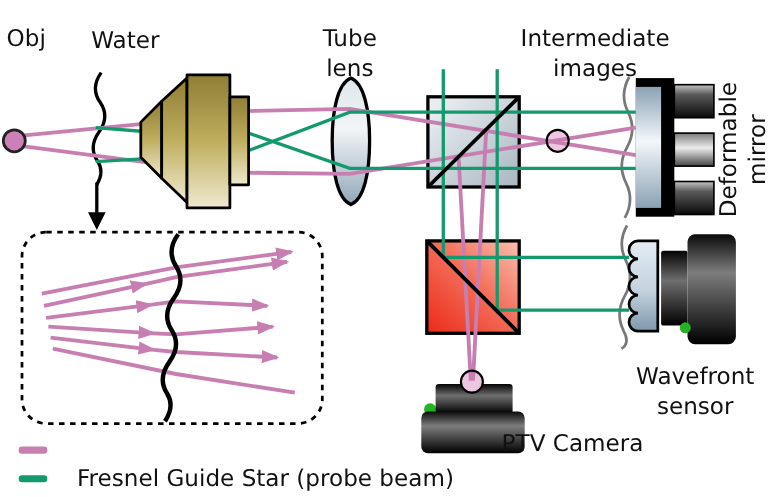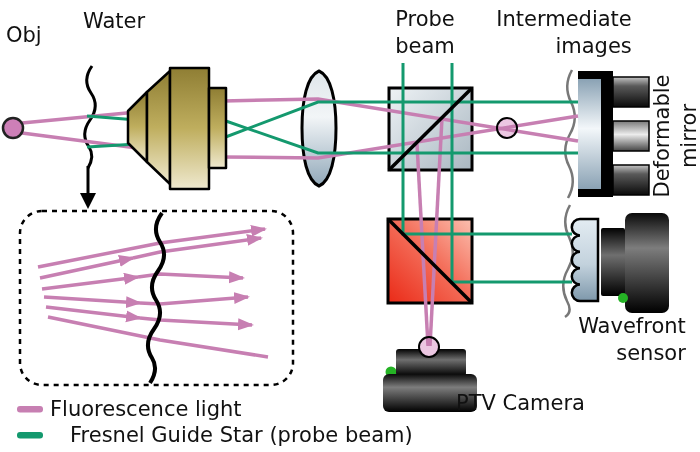--- a/index.html
+++ b/index.html
@@ -1,20 +1,20 @@
 <!DOCTYPE html>
 <html><head>
 <meta charset="utf-8">
 <style>
   html,body{margin:0;padding:0;background:#fff;}
   .stage{position:relative;width:700px;height:452px;background:#fff;overflow:hidden;
          font-family:"DejaVu Sans","Liberation Sans",sans-serif;color:#111;}
   .stage svg.diagram{position:absolute;left:0;top:0;}
   .lbl{position:absolute;font-size:21px;line-height:1.3;white-space:nowrap;color:#111;}
-  .lbl.center{transform:translateX(-50%);text-align:right;}
+  .lbl.center{transform:translateX(-50%);text-align:center;margin-top:16px;}
   .lbl span{display:block;}
   .lbl.rot{transform:translate(-50%,-50%) rotate(-90deg);text-align:center;}
 </style>
 </head>
 <body>
 
 <div class="stage">
 
 <svg class="diagram" width="700" height="452" viewBox="0 0 700 452">
   <defs>
@@ -160,39 +160,38 @@
   <rect x="17" y="406" width="26" height="6.5" rx="3" fill="#c77fb2"></rect>
   <rect x="17" y="432" width="26" height="6.5" rx="3" fill="#14996e"></rect>
 </svg>
 
 <div class="lbl" style="left:6px;top:22px;">Obj</div>
 
 <div class="lbl center" style="left:114px;top:8px;">
   <span>Water</span>
 </div>
 
-
-<div class="lbl center" style="left:425px;top:6px;">
-  <span>Probe</span>
-  <span>beam</span>
+<div class="lbl center" style="left:318px;top:6px;">
+  <span>Tube</span>
+  <span>lens</span>
 </div>
 
-<div class="lbl center" style="left:564px;top:6px;">
+
+<div class="lbl center" style="left:541px;top:6px;">
   <span>Intermediate</span>
   <span>images</span>
 </div>
 
 <div class="lbl rot" style="left:676px;top:136px;">
   <span>Deformable</span>
   <span>mirror</span>
 </div>
 
 <div class="lbl center" style="left:632px;top:313px;">
   <span>Wavefront</span>
   <span>sensor</span>
 </div>
 
 <div class="lbl" style="left:456px;top:390px;">PTV Camera</div>
 
-<div class="lbl" style="left:50px;top:396px;">Fluorescence light</div>
 <div class="lbl" style="left:50px;top:422px;margin-left:20px;">Fresnel Guide Star (probe beam)</div>
 
 </div>
 
 </body></html>

